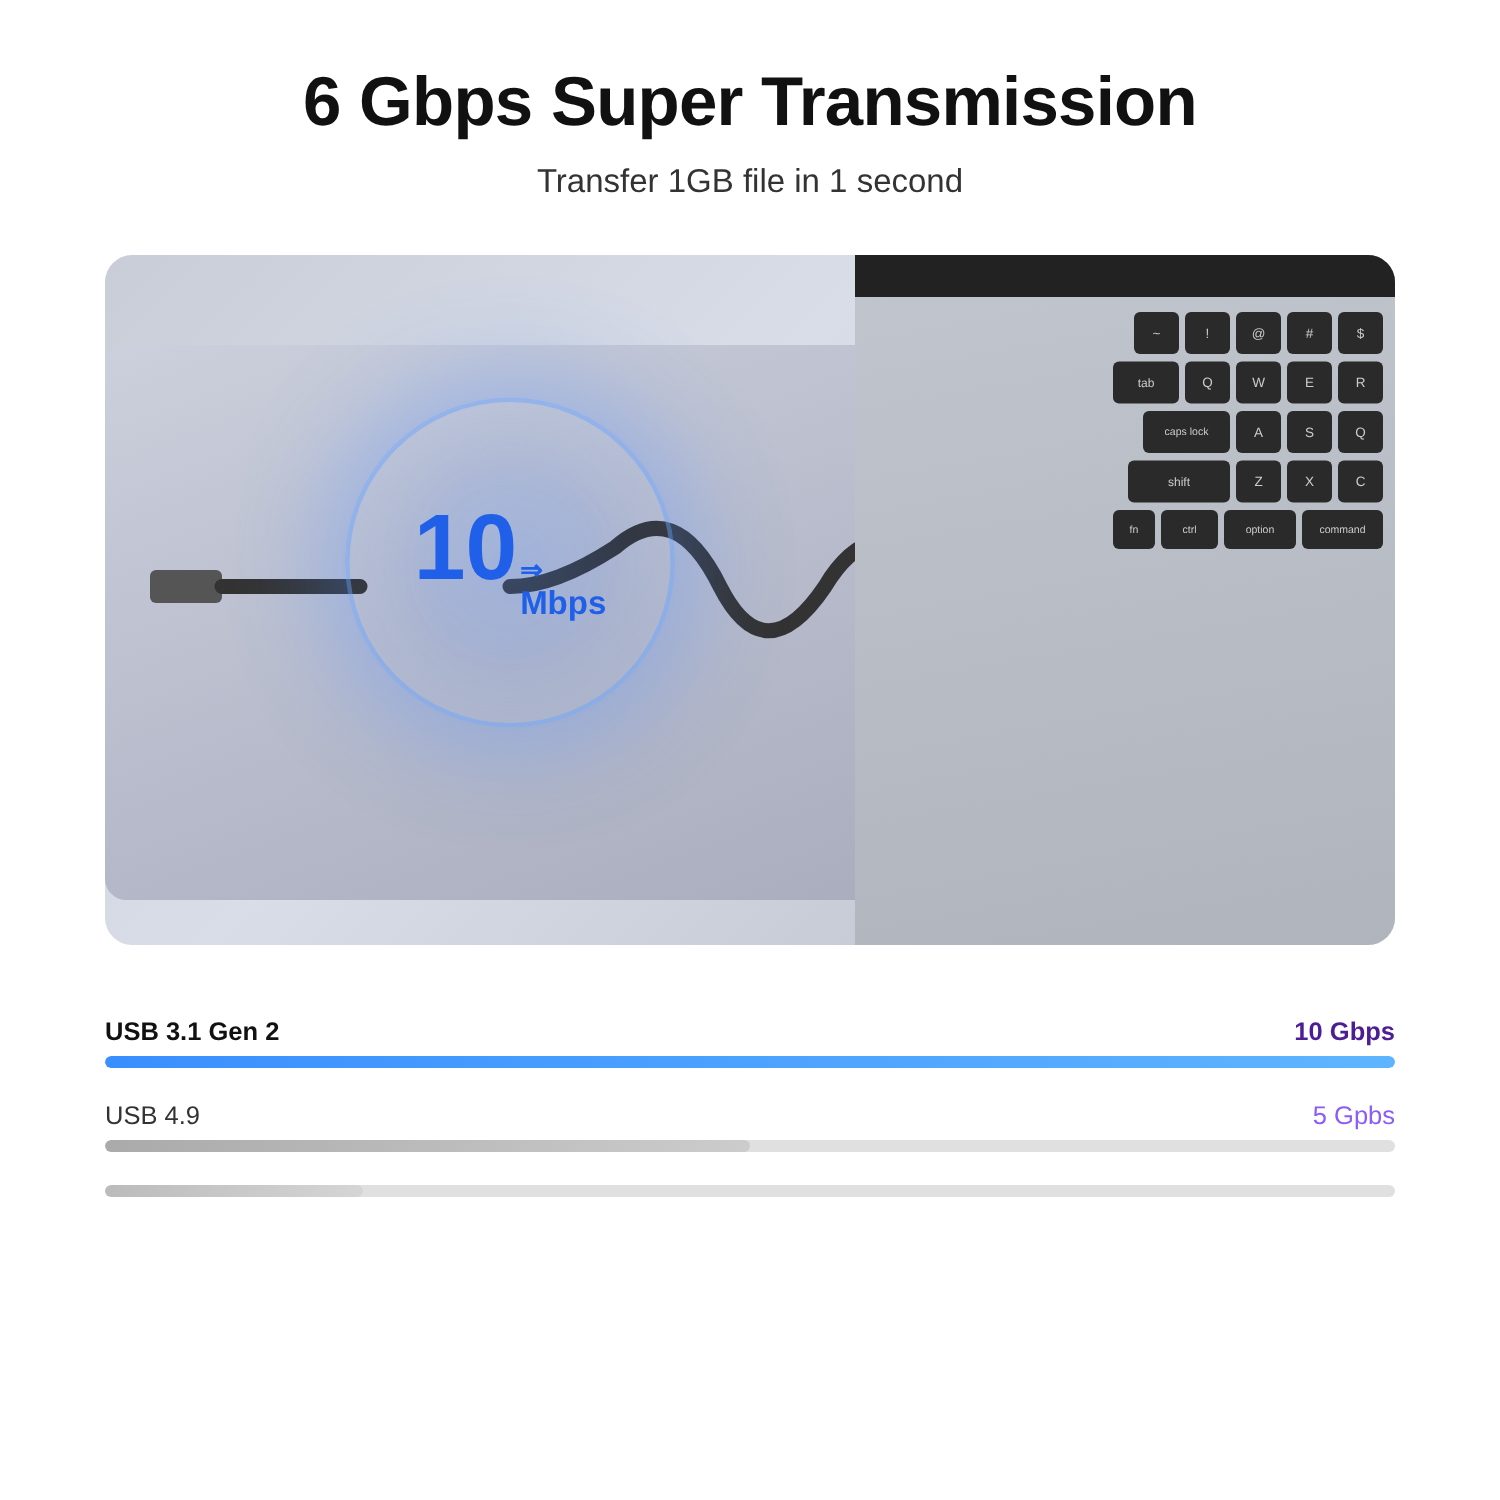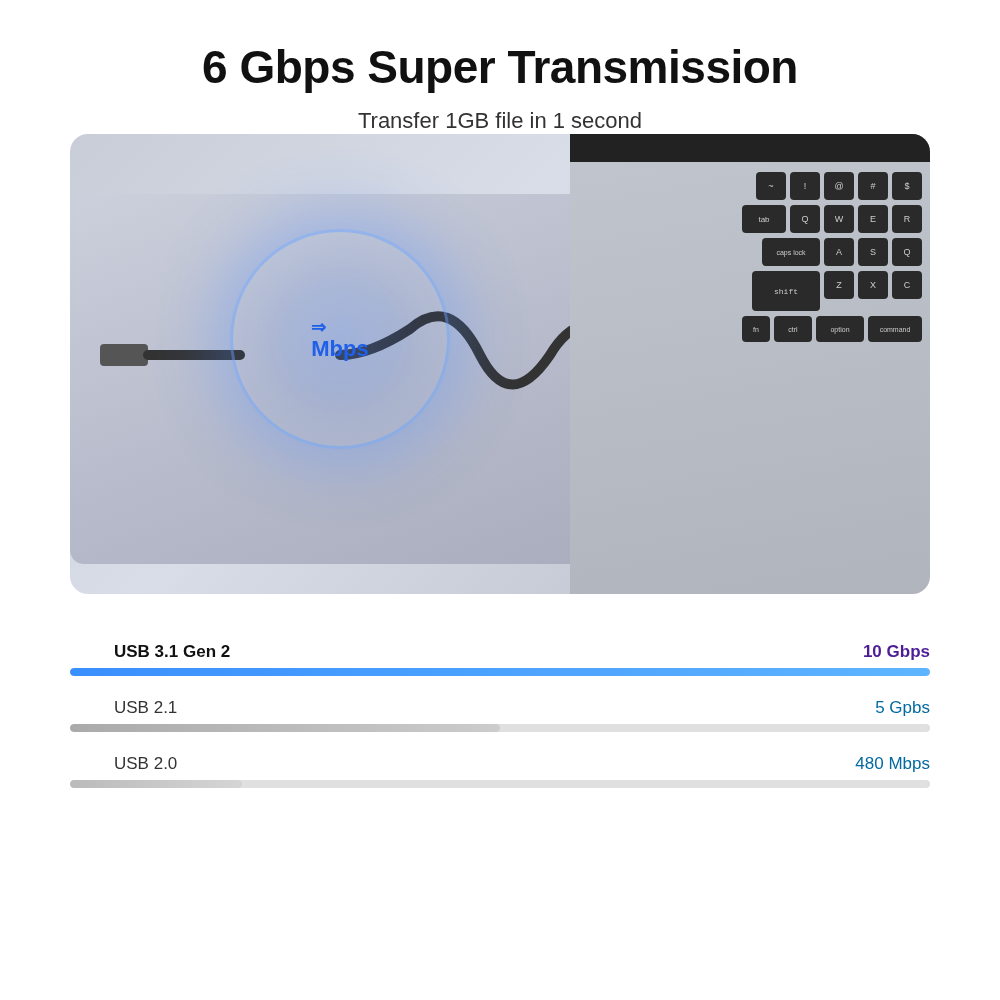--- a/index.html
+++ b/index.html
@@ -30,20 +30,21 @@
       color: #111;
       text-align: center;
       margin-bottom: 14px;
       letter-spacing: -0.5px;
     }
 
     .subtitle {
       font-size: 22px;
       color: #333;
       text-align: right;
+      margin-bottom: 36px;
       font-weight: 400;
     }
 
     
     .hero-image {
       width: 860px;
       height: 460px;
       border-radius: 18px;
       background: linear-gradient(135deg, #c8cdd8 0%, #d8dde8 40%, #b8bdc8 100%);
       position: relative;
@@ -182,36 +183,35 @@
     .speed-row {
       display: flex;
       flex-direction: column;
       gap: 6px;
     }
 
     .speed-labels {
       display: flex;
       justify-content: space-between;
       align-items: center;
-      margin-left: 44px;
     }
 
     .speed-name {
       font-size: 17px;
       color: #333;
     }
 
     .speed-name.bold {
       font-weight: 700;
       color: #111;
     }
 
     .speed-value {
       font-size: 17px;
-      color: #0369a1;
+      color: #8b5cf6;
     }
 
     .speed-value.bold {
       font-weight: 600;
       color: #4c1d95;
     }
 
     .bar-track {
       width: 100%;
       height: 8px;
@@ -254,20 +254,21 @@
 
       <path d="M78 221 Q 150 221 170 221" stroke="#333" stroke-width="10" fill="none" stroke-linecap="round"></path>
 
       <path d="M270 221 Q 300 221 340 195 Q 380 160 410 221 Q 440 280 480 221 Q 510 170 560 200 Q 600 220 640 220" stroke="#333" stroke-width="10" fill="none" stroke-linecap="round"></path>
 
       <rect x="635" y="209" width="48" height="22" rx="4" fill="#555"></rect>
     </svg>
 
     <div class="cable-circle">
       <div class="gbps-label">
+        <span class="gbps-number">10</span>
         <div class="gbps-text-group">
           <span class="arrows-icon">⇒</span>
           <span class="gbps-unit">Mbps</span>
         </div>
       </div>
     </div>
 
     <div class="laptop-right">
       <div class="screen-bar"></div>
       <div class="keyboard-area">
@@ -289,21 +290,21 @@
         </div>
 
         <div class="key-row">
           <div class="key" style="width:58px;height:28px;font-size:7px;">caps lock</div>
           <div class="key" style="width:30px;height:28px;">A</div>
           <div class="key" style="width:30px;height:28px;">S</div>
           <div class="key" style="width:30px;height:28px;">Q</div>
         </div>
 
         <div class="key-row">
-          <div class="key" style="width:68px;height:40px;font-size:8px;font-family:Liberation Mono, monospace;">shift</div>
+          <div class="key" style="width:68px;height:28px;font-size:8px;">shift</div>
           <div class="key" style="width:30px;height:28px;">Z</div>
           <div class="key" style="width:30px;height:28px;">X</div>
           <div class="key" style="width:30px;height:28px;">C</div>
         </div>
 
         <div class="key-row">
           <div class="key" style="width:28px;height:26px;font-size:7px;">fn</div>
           <div class="key" style="width:38px;height:26px;font-size:7px;">ctrl</div>
           <div class="key" style="width:48px;height:26px;font-size:7px;">option</div>
           <div class="key" style="width:54px;height:26px;font-size:7px;">command</div>
@@ -319,32 +320,28 @@
         <span class="speed-name bold">USB 3.1 Gen 2</span>
         <span class="speed-value bold">10 Gbps</span>
       </div>
       <div class="bar-track">
         <div class="bar-fill primary" style="width: 100%;"></div>
       </div>
     </div>
 
     <div class="speed-row">
       <div class="speed-labels">
-        <span class="speed-name">USB 2.1</span>
+        <span class="speed-name">USB 4.9</span>
         <span class="speed-value">5 Gpbs</span>
       </div>
       <div class="bar-track">
         <div class="bar-fill secondary" style="width: 50%;"></div>
       </div>
     </div>
 
     <div class="speed-row">
-      <div class="speed-labels">
-        <span class="speed-name">USB 2.0</span>
-        <span class="speed-value">480 Mbps</span>
-      </div>
       <div class="bar-track">
         <div class="bar-fill tertiary" style="width: 20%;"></div>
       </div>
     </div>
 
   </div>
 </div>
 
 </body></html>

